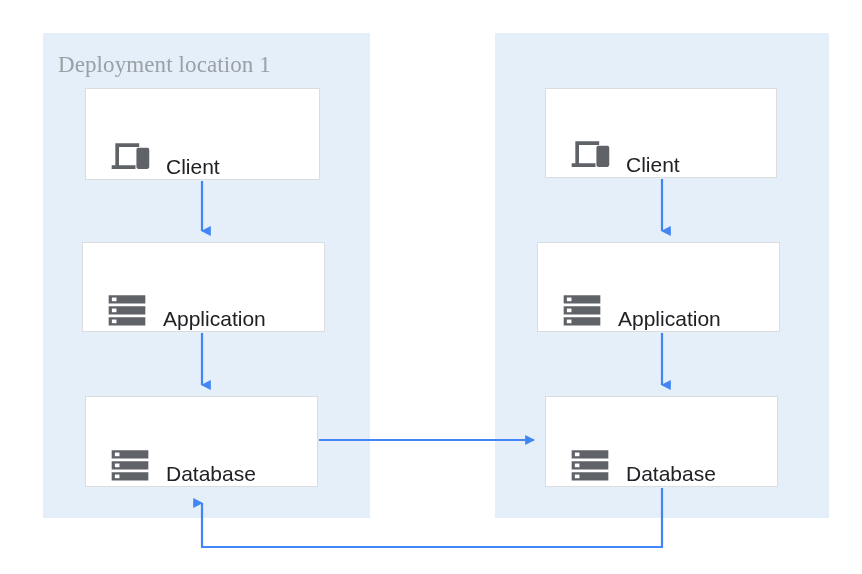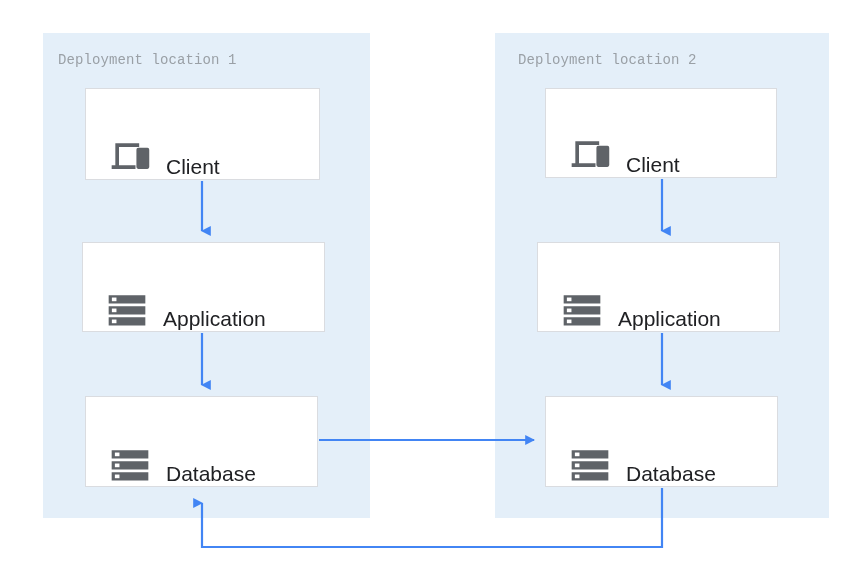--- a/index.html
+++ b/index.html
@@ -11,22 +11,22 @@
   }
   #canvas{position:relative;width:862px;height:574px;}
 
   .region{
     position:absolute;
     background:#e4eff9;
   }
   .region-label{
     position:absolute;
     color:#9aa0a6;
-    font-size:14px;
-    font-family:Liberation Mono, monospace;
+    font-size:23px;
+    font-family:Liberation Serif, serif;
     white-space:nowrap;
     letter-spacing:0.1px;
   }
 
   .node{
     position:absolute;
     background:#ffffff;
     border:1px solid #dadce0;
     box-sizing:border-box;
     display:flex;
@@ -54,21 +54,20 @@
 </style>
 </head>
 <body>
 
 <div id="canvas">
 
   <div class="region" id="region-0" style="left: 43px; top: 33px; width: 327px; height: 485px; background: rgb(228, 239, 249);"></div>
   <div class="region-label" id="region-label-0" style="left: 58px; top: 52px; color: rgb(154, 160, 166);">Deployment location 1</div>
 
   <div class="region" id="region-1" style="left: 495px; top: 33px; width: 334px; height: 485px; background: rgb(228, 239, 249);"></div>
-  <div class="region-label" id="region-label-1" style="left: 518px; top: 52px; color: rgb(154, 160, 166);">Deployment location 2</div>
 
   <svg id="edges" viewBox="0 0 862 574" xmlns="http://www.w3.org/2000/svg">
     <defs>
       <marker id="ah-down" markerWidth="11" markerHeight="11" refX="5.5" refY="9.4" orient="auto" markerUnits="userSpaceOnUse">
         <path d="M0.6 0.6 L10.4 0.6 L5.5 10.4 Z" fill="#4285f4"></path>
       </marker>
       <marker id="ah-right" markerWidth="11" markerHeight="11" refX="9.4" refY="5.5" orient="auto" markerUnits="userSpaceOnUse">
         <path d="M0.6 0.6 L10.4 5.5 L0.6 10.4 Z" fill="#4285f4"></path>
       </marker>
       <marker id="ah-up" markerWidth="11" markerHeight="11" refX="5.5" refY="9.4" orient="auto" markerUnits="userSpaceOnUse">

